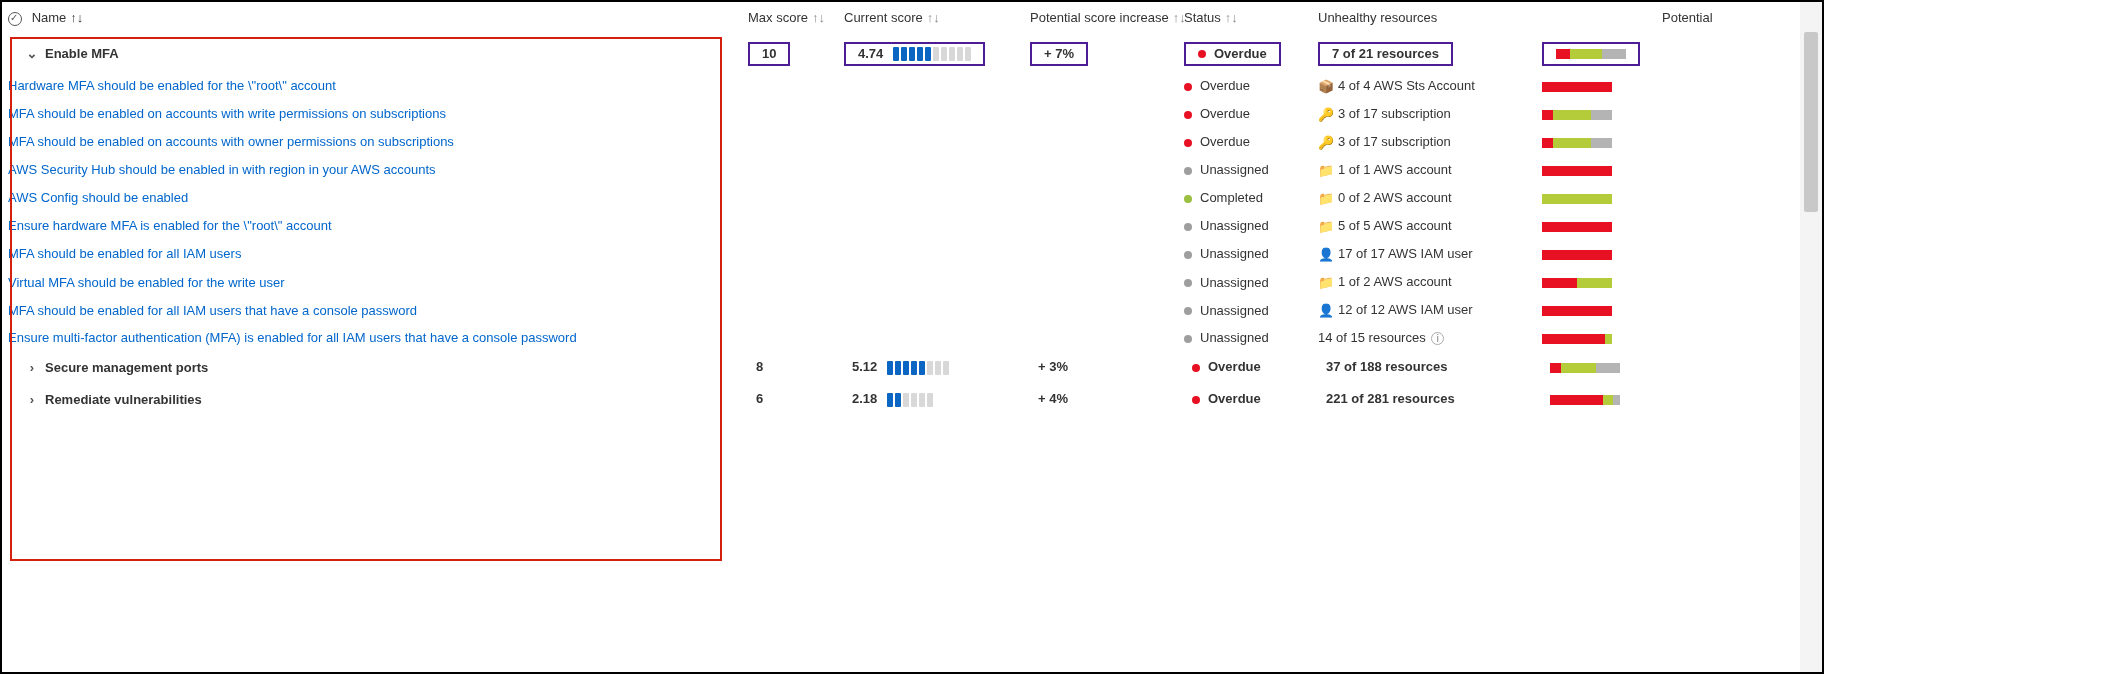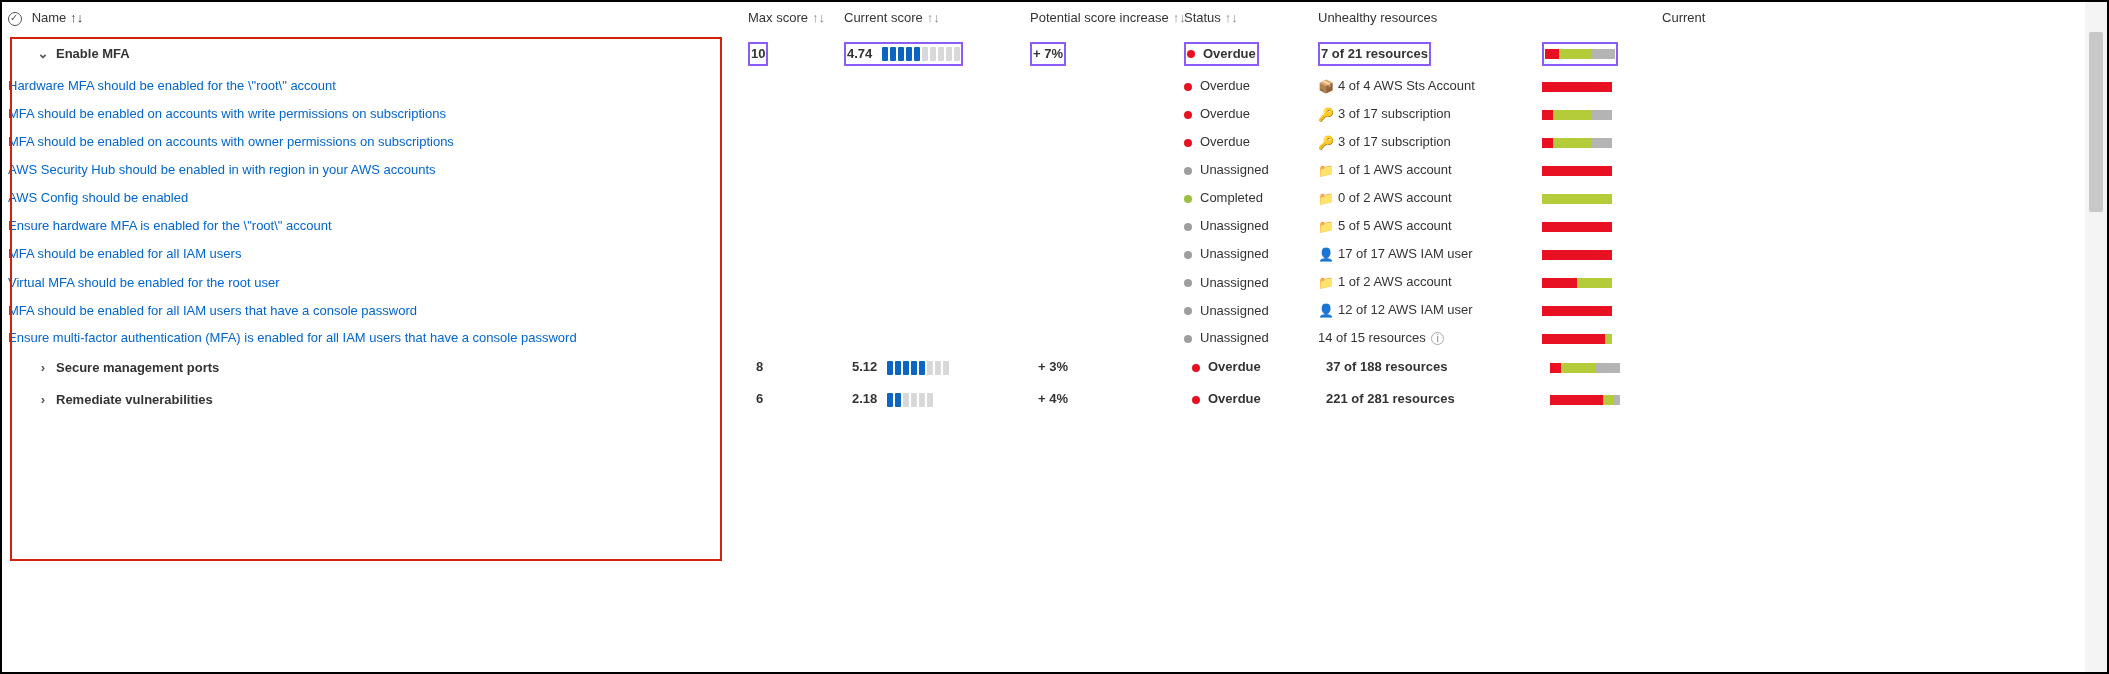--- a/index.html
+++ b/index.html
@@ -1,48 +1,48 @@
 <!DOCTYPE html>
 <html><head>
 <meta charset="utf-8">
 <style>
   * { box-sizing: border-box; }
   html, body { margin:0; padding:0; font-family: "Segoe UI", -apple-system, sans-serif; font-size:13px; color:#333; background:#fff; }
-  .wrap { width:2109px; height:674px; border:2px solid #000; position:relative; overflow:hidden; }
+  .wrap { width:1824px; height:674px; border:2px solid #000; position:relative; overflow:hidden; }
   .scroll { position:absolute; top:0; right:0; bottom:0; width:22px; background:#f4f4f4; }
   .thumb { position:absolute; top:30px; width:14px; left:4px; height:180px; background:#c8c8c8; border-radius:2px; }
   table { border-collapse:collapse; width:calc(100% - 24px); table-layout:fixed; }
   th { text-align:left; font-weight:400; font-size:13px; padding:8px 6px 10px 6px; color:#333; white-space:nowrap; }
   th .sorticon, th .sorticon-active { font-size:13px; margin-left:4px; color:#888; }
   th .sorticon-active { color:#333; }
   tr.row td { padding:6px 6px; vertical-align:middle; font-size:13px; white-space:nowrap; }
   tr.parent td { font-weight:600; }
   tr.child td.namecell a { color:#0066cc; text-decoration:none; font-weight:400; }
   td.namecell { padding-left:14px; }
   tr.child td.namecell { }
-  tr.parent td.namecell { padding-left:34px; }
+  tr.parent td.namecell { padding-left:23px; }
   .chev { display:inline-block; width:14px; text-align:center; color:#555; margin-right:6px; }
   .segbar { display:inline-flex; gap:2px; vertical-align:middle; margin-left:6px; }
   .seg { width:6px; height:14px; border-radius:1px; background:#d8d8d8; }
   .seg.fill { background:#0a66c2; }
   .status-dot { display:inline-block; width:8px; height:8px; border-radius:50%; margin-right:8px; vertical-align:middle; }
   .dot-red { background:#e81123; }
   .dot-gray { background:#9e9e9e; }
   .dot-green { background:#9bbf3f; }
   .reschart { display:inline-flex; width:70px; height:10px; overflow:hidden; vertical-align:middle; }
   .reschart span { display:block; height:100%; }
   .rc-r { background:#e81123; }
   .rc-y { background:#b4cc3a; }
   .rc-g { background:#b4b4b4; }
   .ricon { display:inline-block; width:16px; text-align:center; margin-right:4px; vertical-align:middle; font-size:13px; }
   .folder { color:#d88b13; }
   .key { color:#e2b300; }
   .cube { color:#e29c00; }
   .iam { color:#e07b5a; }
-  .hl-red { border:2px solid #8b5cf6; display:inline-block; padding:1px 1px; line-height:18px; }
+  .hl-red { border:2px solid #4c1d95; display:inline-block; padding:1px 12px; line-height:18px; }
   .hl-none { display:inline-block; padding:1px 8px; line-height:18px; }
   .groupbox { position:absolute; top:35px; left:8px; width:712px; height:524px; border:2px solid #d4210e; pointer-events:none; }
   col.c-name{width:740px} col.c-max{width:96px} col.c-cur{width:186px} col.c-pot{width:154px} col.c-status{width:134px} col.c-unh{width:224px} col.c-bar{width:120px} col.c-ins{width:auto}
   .info { color:#888; font-size:11px; border:1px solid #aaa; border-radius:50%; display:inline-block; width:13px; height:13px; line-height:11px; text-align:center; margin-left:2px; }
   .thcircle { display:inline-block; width:14px; height:14px; border:1.5px solid #555; border-radius:50%; vertical-align:middle; margin-right:6px; position:relative; }
   .thcircle::after{content:"✓"; font-size:10px; position:absolute; top:-1px; left:1px; color:#555;}
 </style>
 </head>
 <body>
 
@@ -63,21 +63,21 @@
       <tr>
         <th>
           <span class="thcircle"></span>
           <span>Name</span><span class="sorticon-active">↑↓</span>
         </th>
         <th><span>Max score</span><span class="sorticon">↑↓</span></th>
         <th><span>Current score</span><span class="sorticon">↑↓</span></th>
         <th><span>Potential score increase</span><span class="sorticon">↑↓</span></th>
         <th><span>Status</span><span class="sorticon">↑↓</span></th>
         <th colspan="2"><span>Unhealthy resources</span></th>
-        <th><span>Current</span></th>
+        <th><span>Potential</span></th>
       </tr>
     </thead>
     <tbody id="tbody">
         <tr class="row parent">
           <td class="namecell"><span class="chev">⌄</span><span>Enable MFA</span></td>
           <td><span class="hl-red">10</span></td>
           <td><span class="hl-red">4.74 <span class="segbar">
                 <span class="seg fill"></span>
                 <span class="seg fill"></span>
                 <span class="seg fill"></span>
@@ -191,21 +191,21 @@
           <td><span class="status-dot dot-gray"></span>Unassigned</td>
           <td><span class="ricon iam">👤</span>17 of 17 AWS IAM user </td>
           <td><span class="reschart">
               <span class="rc-r" style="width:100%"></span>
               <span class="rc-y" style="width:0%"></span>
               <span class="rc-g" style="width:0%"></span>
             </span></td>
           <td></td>
         </tr>
         <tr class="row child">
-          <td class="namecell"><a href="#">Virtual MFA should be enabled for the root user</a></td>
+          <td class="namecell"><a href="#">Virtual MFA should be enabled for the write user</a></td>
           <td></td>
           <td></td>
           <td></td>
           <td><span class="status-dot dot-gray"></span>Unassigned</td>
           <td><span class="ricon folder">📁</span>1 of 2 AWS account </td>
           <td><span class="reschart">
               <span class="rc-r" style="width:50%"></span>
               <span class="rc-y" style="width:50%"></span>
               <span class="rc-g" style="width:0%"></span>
             </span></td>

